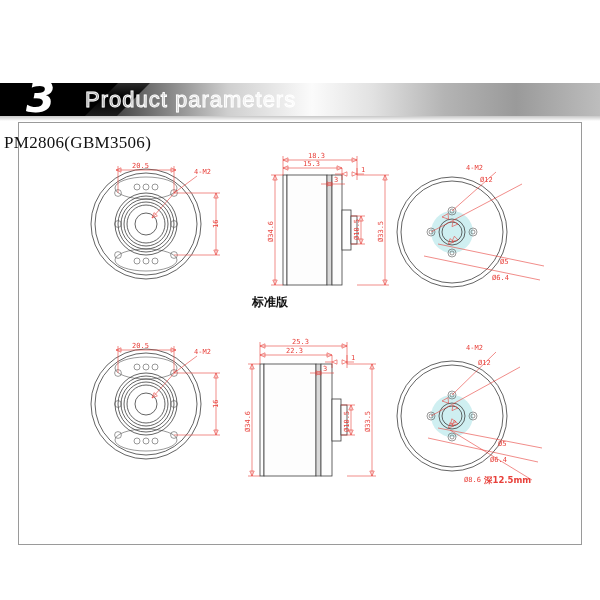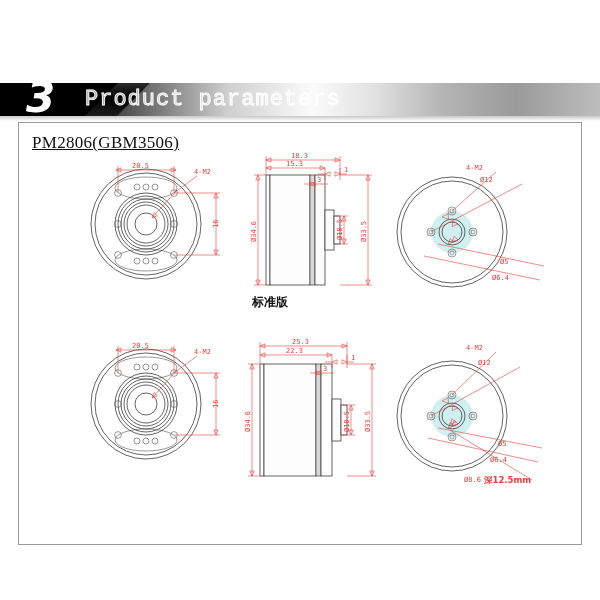--- a/index.html
+++ b/index.html
@@ -34,37 +34,37 @@
     font-family:"DejaVu Sans", sans-serif;
     font-size:42px;font-weight:bold;font-style:italic;
     color:#ffffff;line-height:1;letter-spacing:-1px;
   }
   .banner-title{
     position:absolute;left:85px;top:4px;
     font-size:22px;letter-spacing:1px;
     color:transparent;
     -webkit-text-stroke:0.9px #ffffff;
     text-shadow:0 0 1px rgba(255,255,255,.7);
-    font-family:Liberation Mono, monospace;
+    font-family:Liberation Sans, sans-serif;
   }
   .banner-shadow{
     position:absolute;left:0;top:33px;width:600px;height:5px;
     background:linear-gradient(to bottom, rgba(0,0,0,.22), rgba(0,0,0,0));
   }
 
   
   .frame{
     position:absolute;left:18px;top:122px;
     width:564px;height:423px;
     border:1px solid #9a9a9a;background:#fff;box-sizing:border-box;
   }
   .model-title{
-    position:absolute;left:32px;top:133px;
+    position:absolute;left:4px;top:133px;
     font-family:"Liberation Serif", serif;
-    font-size:17px;color:#111;letter-spacing:.3px;text-decoration:underline;
+    font-size:17px;color:#111;letter-spacing:.3px;
   }
 
   
   .dwg{position:absolute;}
   .caption{
     position:absolute;
     font-family:Liberation Mono, monospace;
     font-size:12px;font-weight:bold;color:#111;
   }
   svg{display:block;overflow:visible;}
@@ -127,21 +127,21 @@
         <path class="dim" d="M94 33 L140 33 M94 95 L140 95"></path>
         <path class="dim" d="M136 33 L136 95 M136 33 l-2.2 5 h4.4 z M136 95 l-2.2 -5 h4.4 z"></path>
         <text class="dimtxt" x="138" y="68" transform="rotate(-90 138 68)">16</text>
         <path class="dim" d="M94 33 L117 16"></path>
         <path class="dim" d="M72 58 L97 30 M72 58 l2 -5.4 l3.4 3.2 z"></path>
         <text class="dimtxt" x="114" y="14">4-M2</text>
       </g>
     </svg>
   </div>
 
-  <div class="dwg" style="left:244px;top:150px;">
+  <div class="dwg" style="left:261px;top:150px;">
     <svg width="150" height="140" viewBox="0 0 150 140">
       <g>
         <rect class="bodyfill" x="22" y="25" width="4" height="110"></rect>
         <rect class="bodyfill" x="26" y="25" width="40" height="110"></rect>
         <rect class="shade" x="66" y="25" width="5" height="110"></rect>
         <rect class="bodyfill" x="71" y="25" width="10" height="110"></rect>
         <rect class="bodyfill" x="81" y="60" width="9" height="40"></rect>
         <rect class="bodyfill" x="90" y="66" width="6" height="28"></rect>
       </g>
       <g>

